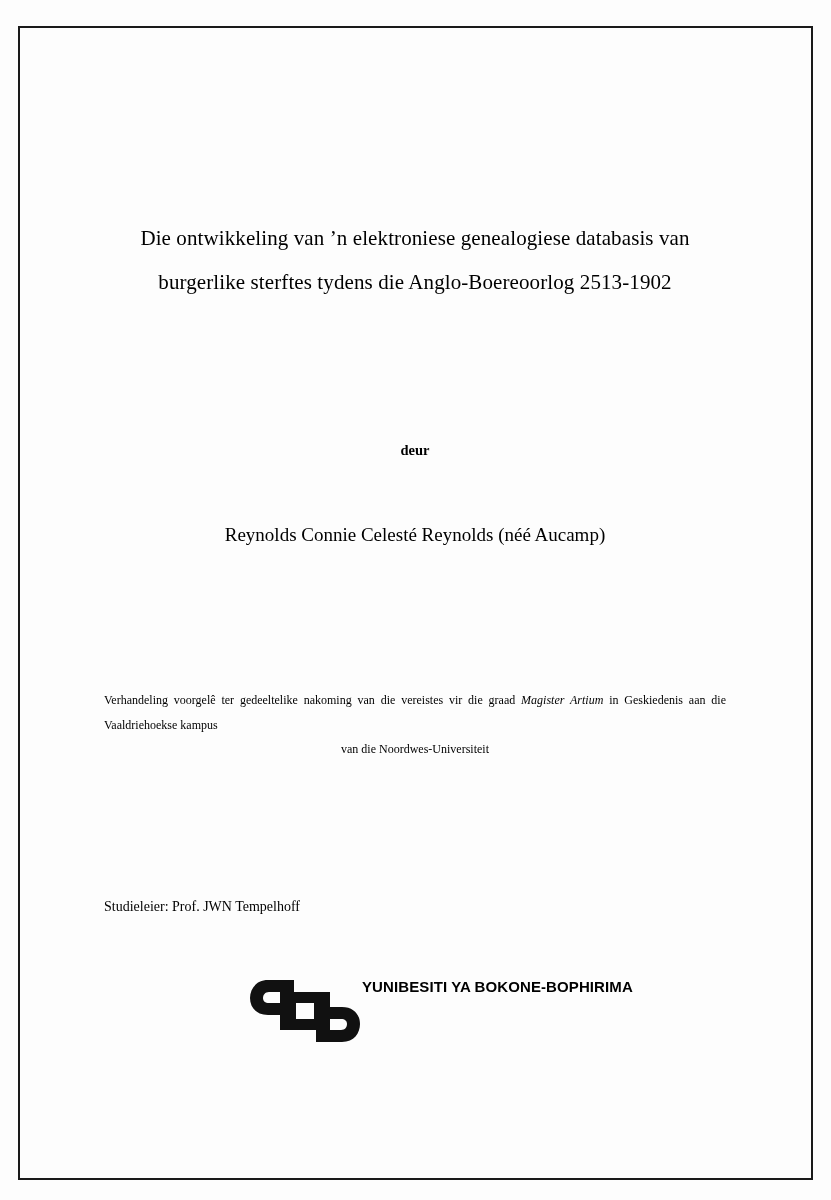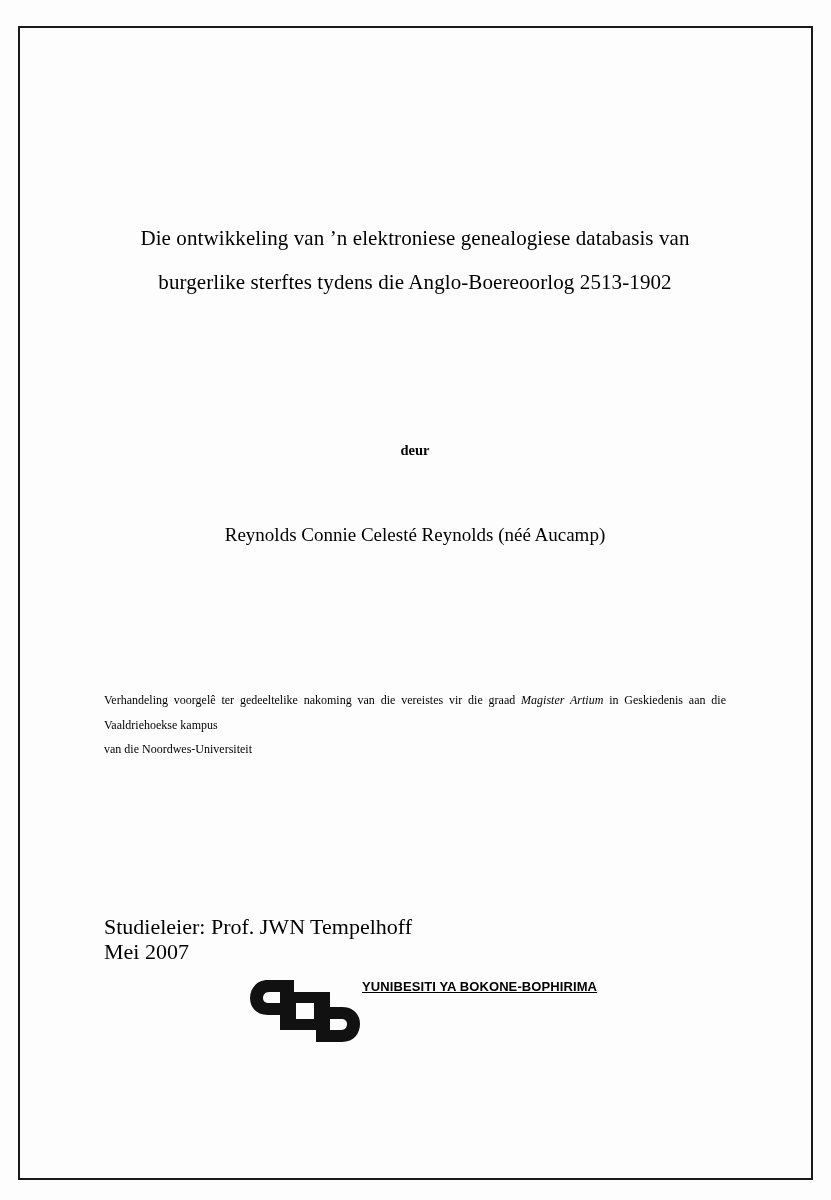--- a/index.html
+++ b/index.html
@@ -71,33 +71,32 @@
   .statement {
     position: absolute;
     top: 662px;
     left: 4px;
     width: 622px;
     font-size: 12px;
     line-height: 24.5px;
     text-align: justify;
   }
   .statement .last-line {
-    text-align: left;
+    text-align: center;
   }
   .statement em {
     font-style: italic;
   }
   .supervisor {
     position: absolute;
     top: 868px;
     left: 4px;
     width: 500px;
-    font-size: 22px;
+    font-size: 14px;
     line-height: 25px;
-    margin-top: 20px;
   }
   .supervisor div {
     white-space: nowrap;
   }
   .logo-block {
     position: absolute;
     top: 948px;
     left: 150px;
     width: 400px;
     height: 74px;
@@ -107,26 +106,25 @@
     left: 0;
     top: 2px;
     width: 110px;
     height: 70px;
   }
   .logo-text {
     position: absolute;
     left: 112px;
     top: 4px;
     font-family: "Liberation Sans", sans-serif;
-    font-size: 13px;
+    font-size: 15px;
     font-weight: bold;
     line-height: 17.5px;
     letter-spacing: 0.1px;
     white-space: nowrap;
-    text-decoration: underline;
   }
 </style>
 </head>
 <body>
 
 <div class="page">
   <div class="page-border"></div>
 
   <div class="content">
 
@@ -139,21 +137,20 @@
 
     <div class="author">Reynolds Connie Celesté Reynolds (néé Aucamp)</div>
 
     <div class="statement">
       <span>Verhandeling voorgelê ter gedeeltelike nakoming van die vereistes vir die graad </span><em>Magister Artium</em><span> in Geskiedenis aan die Vaaldriehoekse kampus</span>
       <div class="last-line">van die Noordwes-Universiteit</div>
     </div>
 
     <div class="supervisor">
       <div>Studieleier: Prof. JWN Tempelhoff</div>
-      <div>Mei 2007</div>
     </div>
 
     <div class="logo-block">
       <div class="logo-mark">
         <svg width="110" height="70" viewBox="0 0 110 70" xmlns="http://www.w3.org/2000/svg">
           <path d="M44 4 L18 4 C6 4 0 13 0 22 C0 31 6 39 18 39 L30 39 L30 27 L19 27 C15 27 13 25 13 22 C13 19 15 16 19 16 L44 16 Z" fill="#111111"></path>
           <path d="M66 66 L92 66 C104 66 110 57 110 48 C110 39 104 31 92 31 L80 31 L80 43 L91 43 C95 43 97 45 97 48 C97 51 95 54 91 54 L66 54 Z" fill="#111111"></path>
           <rect x="30" y="16" width="16" height="38" fill="#111111"></rect>
           <rect x="64" y="16" width="16" height="38" fill="#111111"></rect>
           <path d="M30 16 L80 16 L80 27 L30 27 Z" fill="#111111"></path>

